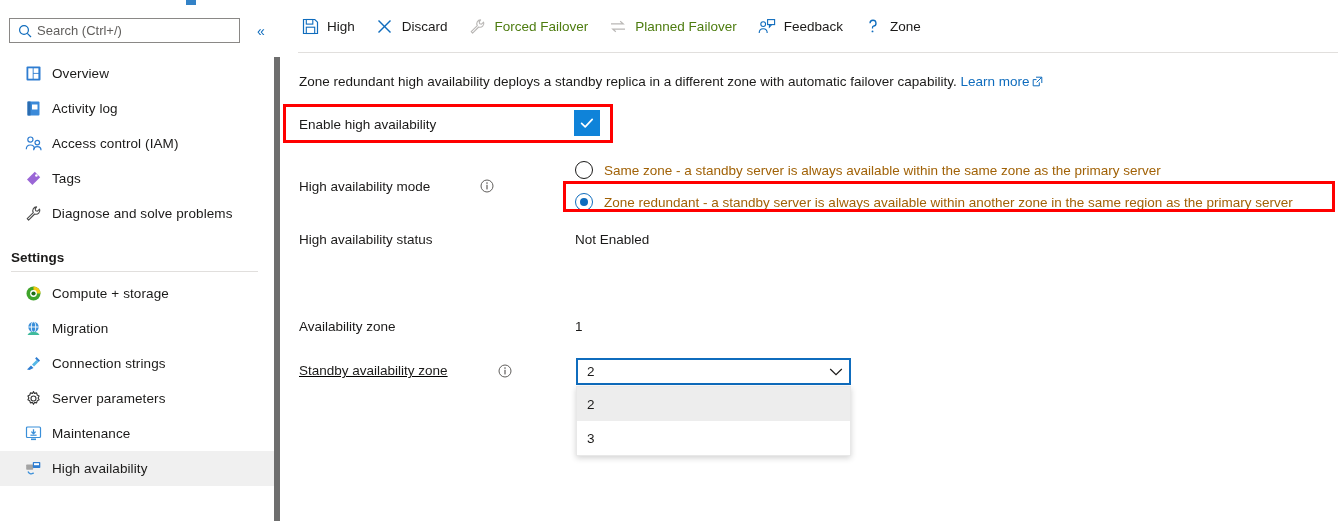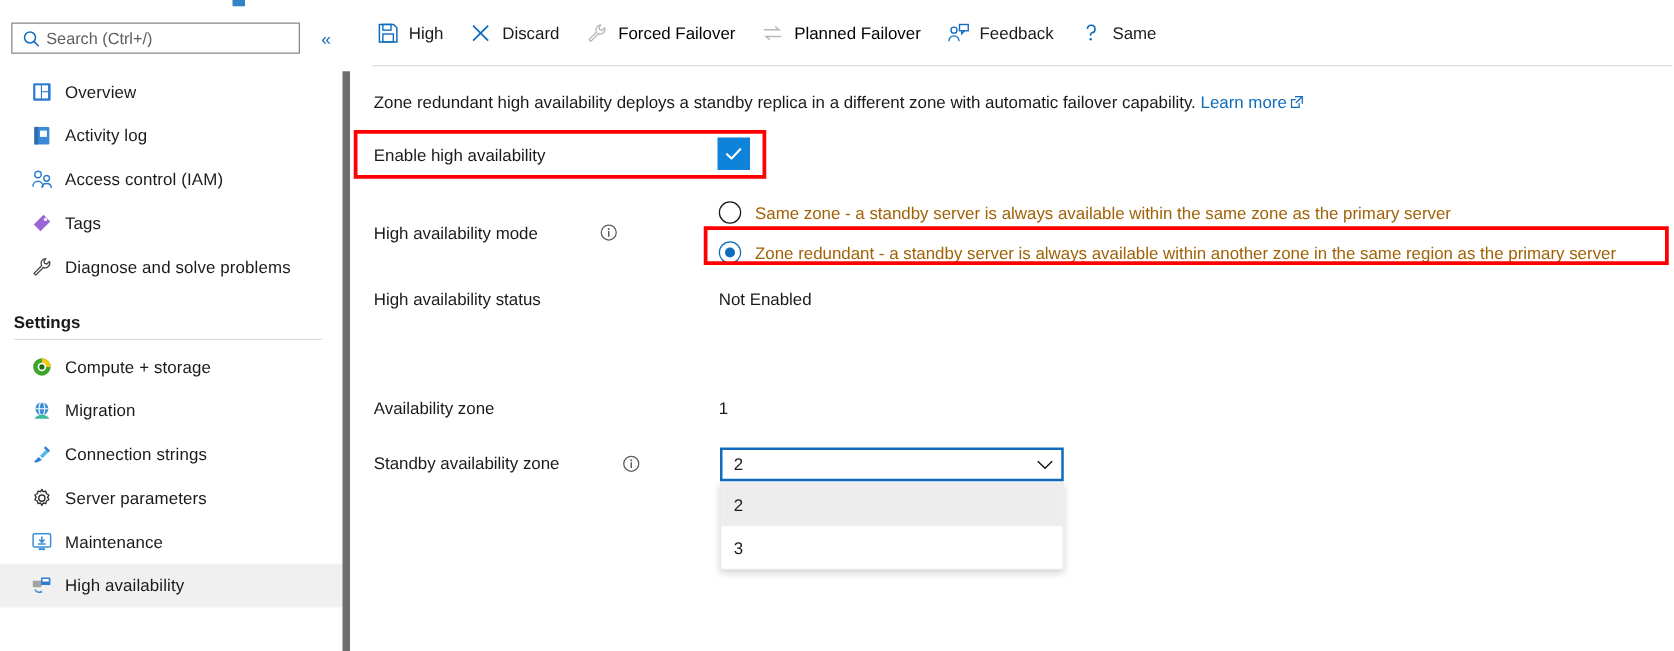--- a/index.html
+++ b/index.html
@@ -132,21 +132,21 @@
     cursor: pointer;
     white-space: nowrap;
   }
   .cmd.disabled { cursor: default; }
   .cmd-ico {
     width: 20px; height: 20px; flex: none;
     margin-right: 7px;
     display: flex; align-items: center; justify-content: center;
   }
   .cmd-label { font-size: 13.5px; color: #1b1a19; }
-  .cmd.disabled .cmd-label { color: #000000; }
+  .cmd.disabled .cmd-label { color: #4d7c0f; }
   .cmdbar-sep {
     position: absolute; left: 17px; top: 52px;
     width: 1040px; height: 1px; background: #e1dfdd;
   }
 
   
   .desc {
     position: absolute; left: 18px; top: 74px;
     font-size: 13.5px; color: #1b1a19;
     white-space: nowrap;
@@ -466,21 +466,21 @@
         <span class="cmd-label">Feedback</span>
       </div>
 
       <div class="cmd">
         <span class="cmd-ico">
           <svg width="14" height="17" viewBox="0 0 14 17">
             <path d="M4 5.2a3 3 0 1 1 3.4 3c-.6.2-.9.8-.9 1.5v.8" fill="none" stroke="#0f6cbd" stroke-width="1.3"></path>
             <circle cx="6.5" cy="13.4" r=".95" fill="#0f6cbd"></circle>
           </svg>
         </span>
-        <span class="cmd-label">Same</span>
+        <span class="cmd-label">Zone</span>
       </div>
 
     </div>
     <div class="cmdbar-sep"></div>
 
     <div class="desc">
       <span>Zone redundant high availability deploys a standby replica in a different zone with automatic failover capability.</span>
       <a href="#">Learn more</a><span class="ext-ico">
         <svg width="11" height="11" viewBox="0 0 11 11">
           <path d="M4 1.2h5.8V7" fill="none" stroke="#0f6cbd" stroke-width="1"></path>
@@ -530,21 +530,21 @@
     </div>
 
 
     <div class="frow" style="top:319px;">
       <div class="flabel">
         <span>Availability zone</span>
       </div>
       <div class="fvalue">1</div>
     </div>
 
-    <div class="frow" style="top:363px;">
+    <div class="frow" style="top:363px;text-decoration:underline;">
       <div class="flabel">
         <span>Standby availability zone</span>
         <span class="info-ico">
           <svg width="14" height="14" viewBox="0 0 14 14">
             <circle cx="7" cy="7" r="6" fill="none" stroke="#605e5c" stroke-width="1"></circle>
             <circle cx="7" cy="4.1" r=".8" fill="#605e5c"></circle>
             <rect x="6.4" y="5.8" width="1.2" height="4.6" fill="#605e5c"></rect>
           </svg>
         </span>
       </div>

